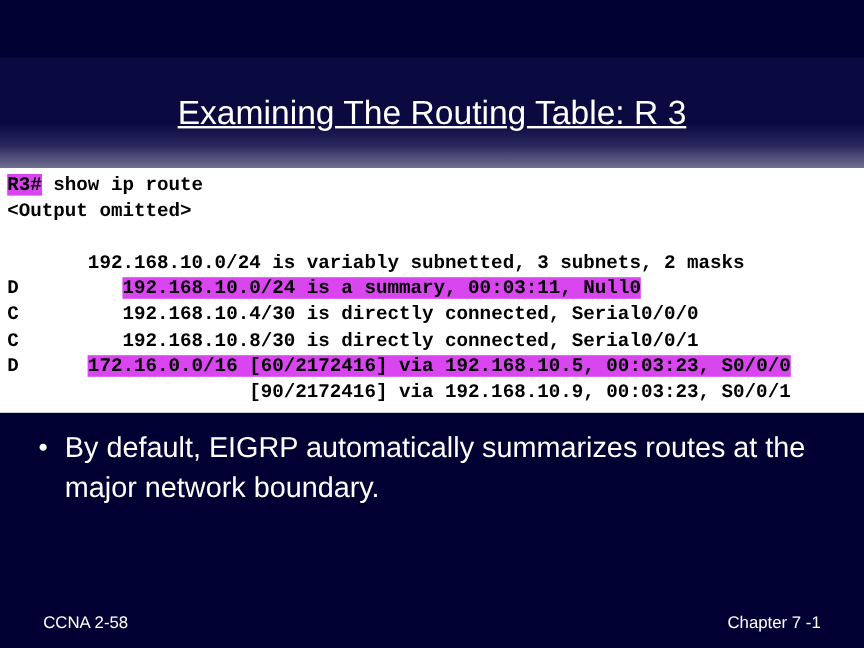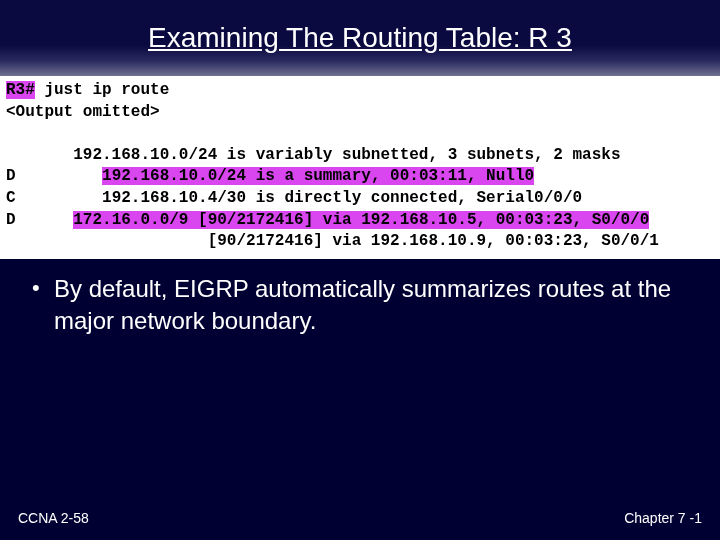--- a/index.html
+++ b/index.html
@@ -5,25 +5,26 @@
   * { margin: 0; padding: 0; box-sizing: border-box; }
   body {
     width: 720px;
     height: 540px;
     background: #000033;
     font-family: Arial, Helvetica, sans-serif;
     position: relative;
     overflow: hidden;
   }
   .title-area {
-    height: 76px;
+    height: 92px;
     background: linear-gradient(to bottom, #0a0a40 0%, #0a0a40 60%, #2a2a60 80%, #707090 100%);
     display: flex;
     align-items: center;
     justify-content: center;
+    margin-top: 48px;
   }
   .title {
     color: #ffffff;
     font-size: 28px;
     font-weight: normal;
     text-decoration: underline;
   }
   .terminal {
     background: #ffffff;
     margin: 0;
@@ -64,40 +65,41 @@
     color: #ffd5a0;
   }
   .mono.underline { text-decoration: underline; }
   .footer {
     position: absolute;
     bottom: 14px;
     left: 0;
     width: 720px;
     display: flex;
     justify-content: space-between;
-    padding: 0 18px;
+    padding: 0 36px;
     color: #ffffff;
     font-size: 14px;
   }
 </style>
 </head>
 <body>
 
 <div class="title-area">
   <div class="title">Examining The Routing Table: R 3</div>
 </div>
 
 <div class="terminal">
-  <div class="line"><span class="hl">R3#</span><span> just ip route</span></div>
+  <div class="line"><span class="hl">R3#</span><span> show ip route</span></div>
   <div class="line">&lt;Output omitted&gt;</div>
   <div class="line">&nbsp;</div>
   <div class="line">       192.168.10.0/24 is variably subnetted, 3 subnets, 2 masks</div>
   <div class="line"><span>D</span>         <span class="hl">192.168.10.0/24 is a summary, 00:03:11, Null0</span></div>
   <div class="line"><span>C</span><span>         192.168.10.4/30 is directly connected, Serial0/0/0</span></div>
-  <div class="line"><span>D</span>      <span class="hl">172.16.0.0/9 [90/2172416] via 192.168.10.5, 00:03:23, S0/0/0</span></div>
+  <div class="line"><span>C</span><span>         192.168.10.8/30 is directly connected, Serial0/0/1</span></div>
+  <div class="line"><span>D</span>      <span class="hl">172.16.0.0/16 [60/2172416] via 192.168.10.5, 00:03:23, S0/0/0</span></div>
   <div class="line">                     [90/2172416] via 192.168.10.9, 00:03:23, S0/0/1</div>
 </div>
 
 <div class="bullets">
   <ul>
     <li><span>By default, EIGRP automatically summarizes routes at the major network boundary.</span></li>
   </ul>
 </div>
 
 <div class="footer">

